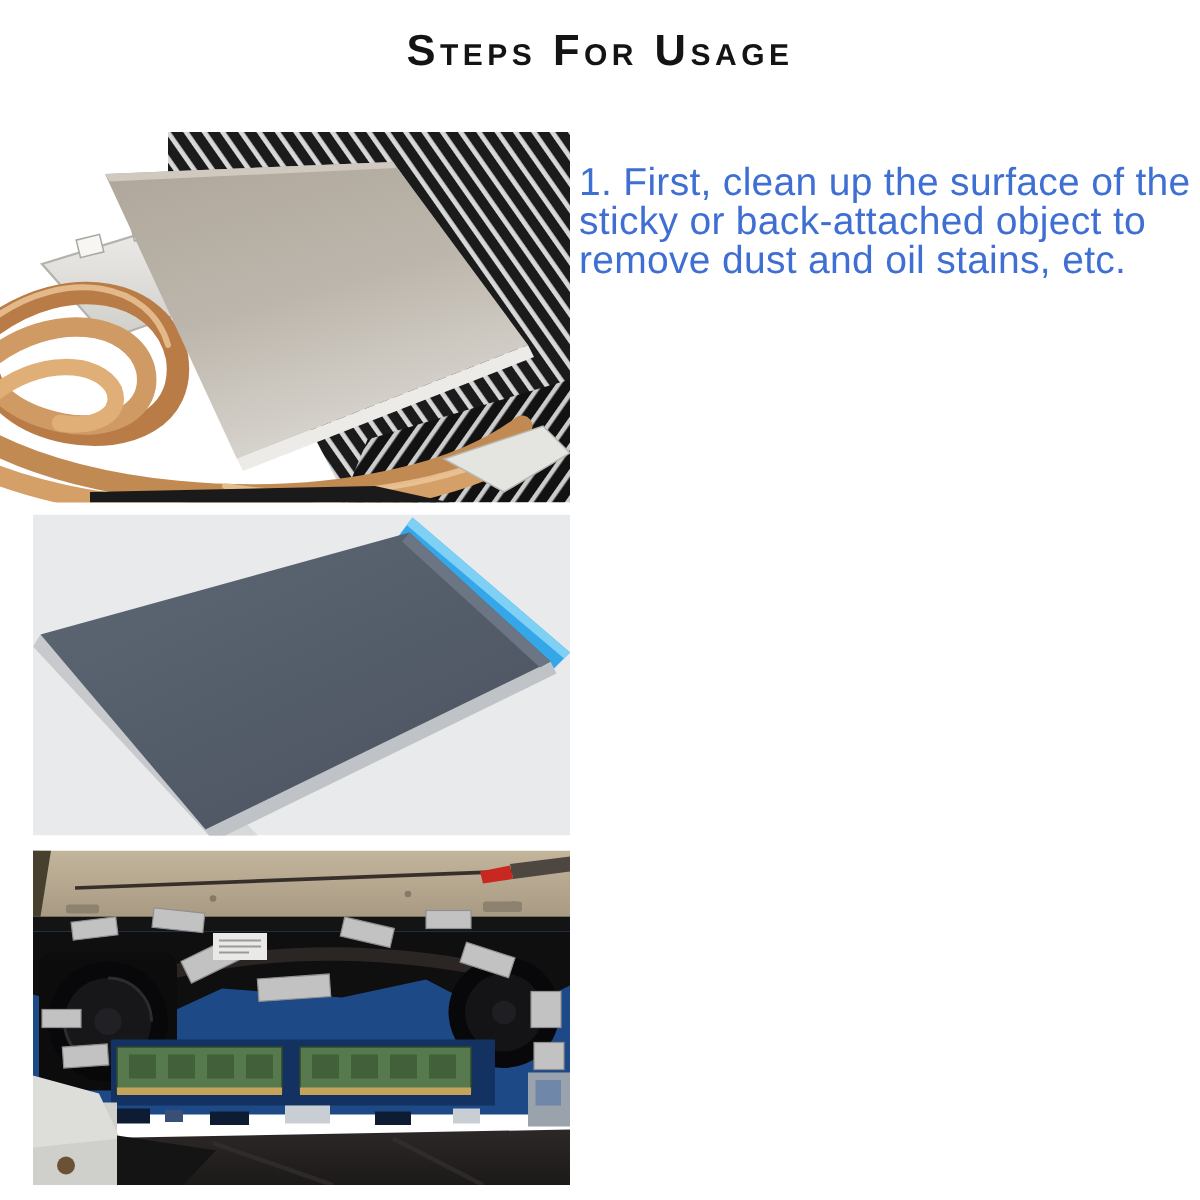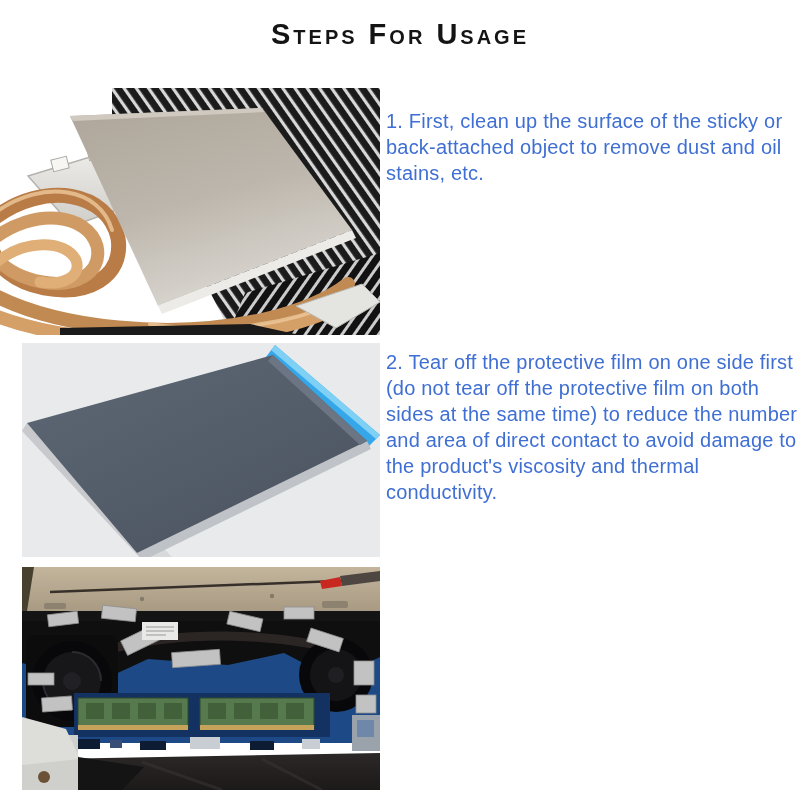--- a/index.html
+++ b/index.html
@@ -11,21 +11,21 @@
     font-size:29px;font-weight:700;color:#141414;
     font-variant:small-caps;letter-spacing:3px;
   }
   .photo{position:absolute;margin:0;padding:0;}
   .photo svg{display:block;}
   .photo-1{left:0;top:88px;width:380px;height:247px;}
   .photo-2{left:22px;top:343px;width:358px;height:214px;}
   .photo-3{left:22px;top:567px;width:358px;height:223px;}
   .step-text{
     position:absolute;left:386px;width:414px;margin:0;
-    color:#3f6fd3;font-size:20px;line-height:26px;font-weight:400;
+    color:#3f6fd3;font-size:26px;line-height:26px;font-weight:400;
     letter-spacing:0.2px;
   }
   .step-text-1{top:108px;}
   .step-text-2{top:349px;}
   .step-text-3{top:582px;}
 </style>
 </head>
 <body>
 
 <div class="canvas">
@@ -100,21 +100,20 @@
       <polygon points="253,2 358,92 344,106 241,18" fill="#35a7e8"></polygon>
       <polygon points="253,2 358,92 354,96 249,7" fill="#7fd0f5"></polygon>
 
       <polygon points="5,80 115,210 121,218 0,88" fill="#c7c9cc"></polygon>
       <polygon points="115,210 345,98 349,106 120,218" fill="#bfc2c6"></polygon>
 
       <polygon points="251,12 345,98 115,210 5,80" fill="url(#sheetGrad)"></polygon>
       <polygon points="251,12 345,98 338,102 246,18" fill="#6b7583"></polygon>
     </svg>
   </figure>
-  <p class="step-text step-text-2">2. Tear off the protective film on one side first (do not tear off the protective film on both sides at the same time) to reduce the number and area of direct contact to avoid damage to the product's viscosity and thermal conductivity.</p>
 
   <figure class="photo photo-3">
     <svg width="358" height="223" viewBox="0 0 358 223">
       <defs>
         <linearGradient id="lidGrad" x1="0" y1="0" x2="0" y2="1">
           <stop offset="0" stop-color="#c3b49c"></stop>
           <stop offset="1" stop-color="#a99b83"></stop>
         </linearGradient>
         <linearGradient id="battGrad" x1="0" y1="0" x2="0" y2="1">
           <stop offset="0" stop-color="#2c2827"></stop>

